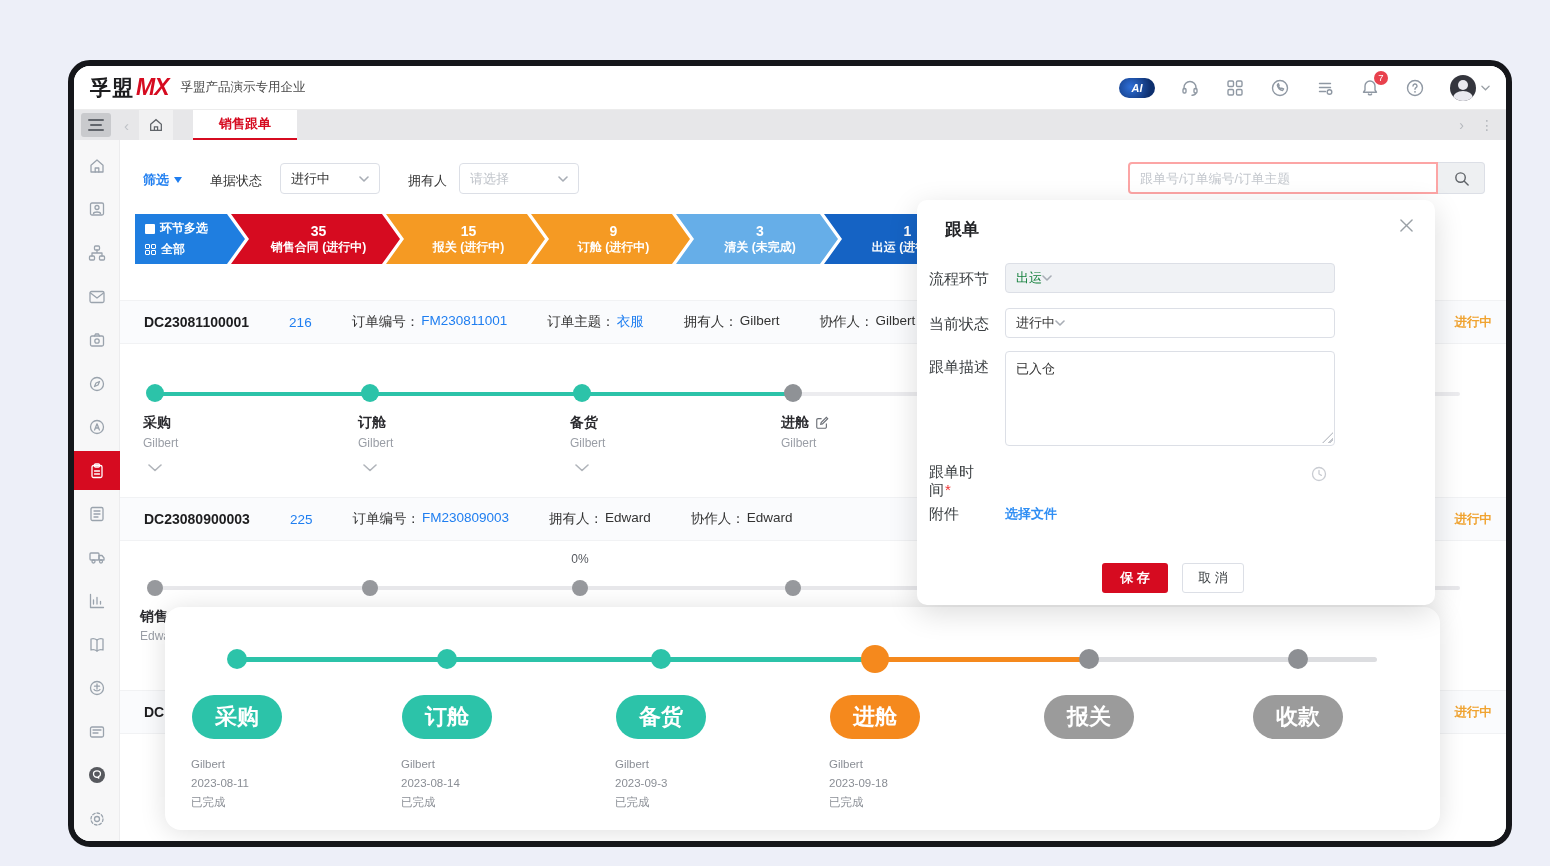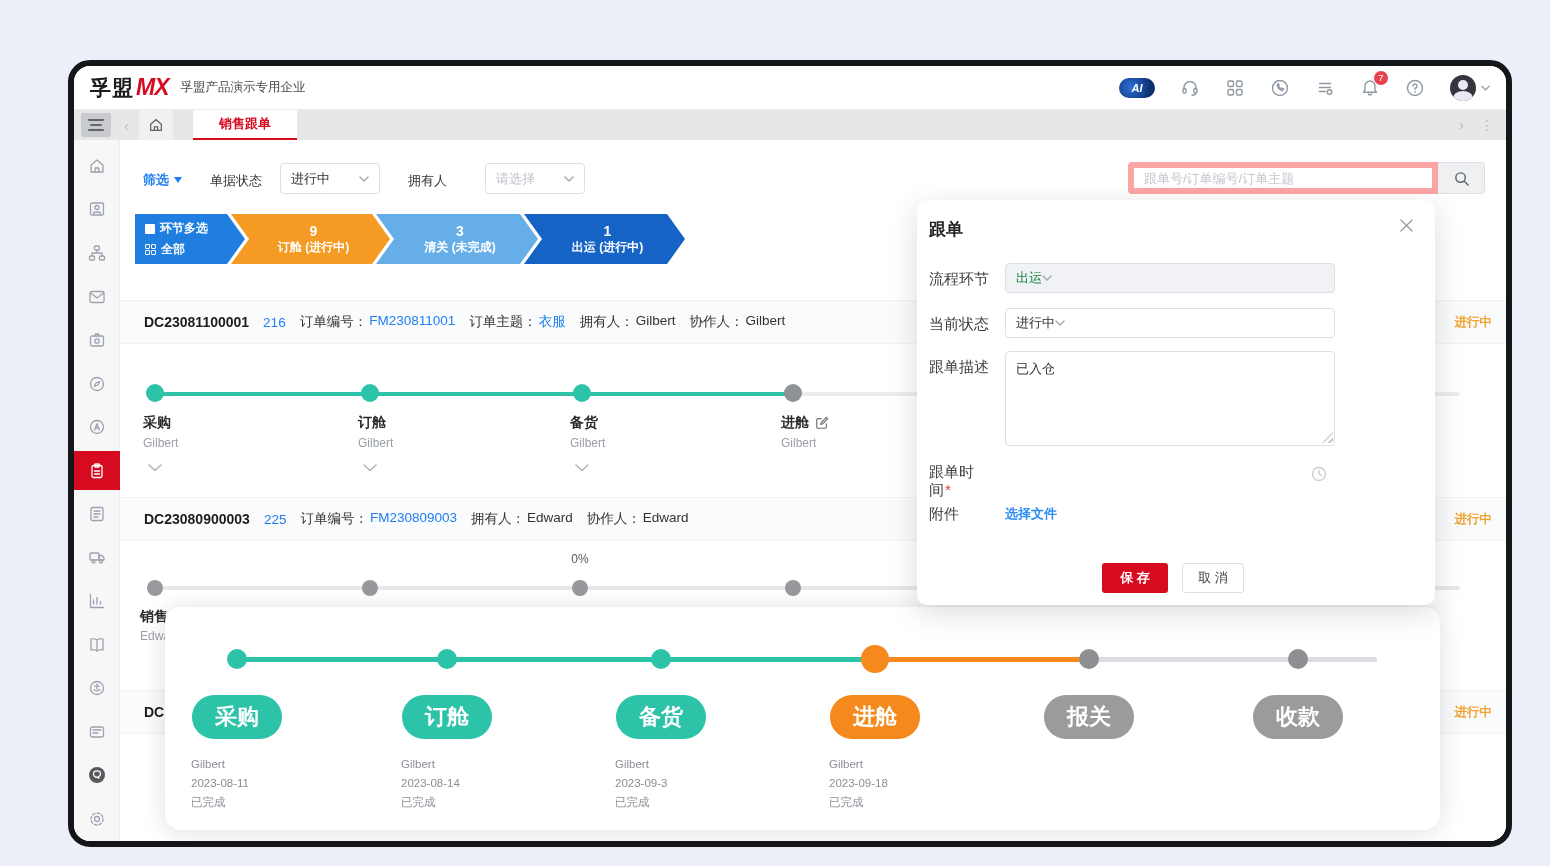--- a/index.html
+++ b/index.html
@@ -55,42 +55,42 @@
   .content{position:absolute;left:46px;top:74px;right:0;bottom:0;background:#fff;z-index:1}
   .f-label{position:absolute;font-size:13px;color:#333}
   .filter-btn{position:absolute;left:23px;top:31px;color:var(--blue);font-size:13px;font-weight:700;cursor:pointer;display:flex;align-items:center;gap:5px}
   .filter-btn .tri{width:0;height:0;border-left:4.5px solid transparent;border-right:4.5px solid transparent;border-top:6px solid var(--blue)}
   .fake-select{position:absolute;height:31px;border:1px solid #dcdfe6;border-radius:4px;background:#fff;display:flex;
     align-items:center;padding:0 10px;font-size:13px;color:#333;cursor:pointer}
   .fake-select .chev{margin-left:auto}
   .fake-select.placeholder{color:#bfc3c9}
   .chev{width:10px;height:6px}
   .chev path{stroke:#a8adb5;stroke-width:1.6;fill:none;stroke-linecap:round;stroke-linejoin:round}
-  .search-input{position:absolute;left:1008px;top:22px;width:310px;height:32px;border:6px solid #fca5a5;border-radius:4px 0 0 4px;
+  .search-input{position:absolute;left:1008px;top:22px;width:310px;height:32px;border:2px solid #fca5a5;border-radius:4px 0 0 4px;
     padding:0 10px;font-size:13px;color:#333;font-family:inherit;outline:none}
   .search-input::placeholder{color:#c3c7cd}
   .search-btn{position:absolute;left:1318px;top:22px;width:47px;height:32px;background:#eef0f2;border:1px solid #dcdfe6;border-left:none;
     border-radius:0 4px 4px 0;display:flex;align-items:center;justify-content:center;cursor:pointer}
   .search-btn svg{stroke:#5f6368;fill:none;stroke-width:1.5;stroke-linecap:round}
   
   .stages{position:absolute;left:15px;top:74px;height:50px;display:flex;align-items:stretch}
   .stage{height:50px;color:#fff;display:flex;flex-direction:column;justify-content:center;align-items:center;
     clip-path:polygon(0 0,calc(100% - 18px) 0,100% 50%,calc(100% - 18px) 100%,0 100%,18px 50%);margin-left:-14px;cursor:pointer;
     padding:0 16px 0 22px;text-align:center}
   .stage-first{height:50px;width:110px;background:#1f7ee0;color:#fff;display:flex;flex-direction:column;justify-content:center;gap:4px;
     clip-path:polygon(0 0,calc(100% - 18px) 0,100% 50%,calc(100% - 18px) 100%,0 100%);padding-left:10px;margin-left:0;cursor:pointer}
   .stage-first .row{display:flex;align-items:center;gap:5px;font-size:12px;font-weight:600}
   .cbx{width:10px;height:10px;background:#fff;border-radius:1px}
   .mini-grid{width:11px;height:11px;display:grid;grid-template-columns:1fr 1fr;gap:1.5px}
   .mini-grid i{background:transparent;border:1.2px solid #fff;border-radius:1px}
   .st-count{font-size:14px;font-weight:700;line-height:17px}
   .st-label{font-size:12px;font-weight:600;line-height:15px;white-space:nowrap}
   
   .order-strip{position:absolute;left:0;right:0;height:44px;background:#fafbfd;border-top:1px solid #f1f2f4;border-bottom:1px solid #f1f2f4;
-    display:flex;align-items:center;padding-left:24px;gap:14px;font-size:13.5px;color:#333}
+    display:flex;align-items:center;padding-left:24px;gap:40px;font-size:13.5px;color:#333}
   .doc-no{font-weight:700;color:#1d1d1f;font-size:14px}
   .blue-txt{color:var(--blue);cursor:pointer}
   .pair{display:flex;gap:2px}
   .status-badge{position:absolute;right:14px;color:var(--badge);font-size:12.5px;font-weight:600}
   
   .tl{position:absolute;left:0;right:0}
   .tl-line{position:absolute;height:4px;border-radius:2px}
   .dot{position:absolute;width:18px;height:18px;border-radius:50%}
   .dot-teal{background:var(--teal)} .dot-gray{background:var(--graydot)}
   .dot2{position:absolute;width:16px;height:16px;border-radius:50%;background:#97999d}
@@ -98,21 +98,21 @@
   .t-name{font-size:14px;font-weight:700;color:#2a2a2e;display:flex;align-items:center;gap:6px}
   .t-name svg{stroke:#6b6f76;fill:none;stroke-width:1.3;cursor:pointer}
   .t-person{font-size:12px;color:#9a9ea6;margin-top:4px}
   .t-chev{position:absolute;cursor:pointer}
   .t-chev svg{stroke:#b0b4ba;stroke-width:1.6;fill:none;stroke-linecap:round;stroke-linejoin:round}
   .pct{position:absolute;font-size:12px;color:#55585e;width:44px;text-align:center}
   .partial-stage{position:absolute;left:20px;top:468px;font-size:14px;font-weight:700;color:#2a2a2e;white-space:nowrap}
   .partial-person{position:absolute;left:20px;top:489px;font-size:12px;color:#9a9ea6}
   
   .modal{position:absolute;left:843px;top:134px;width:518px;height:405px;background:#fff;border-radius:10px;z-index:50;
-    box-shadow:0 8px 30px rgba(0,0,0,.14);padding:18px 12px}
+    box-shadow:0 8px 30px rgba(0,0,0,.14);padding:18px 28px}
   .modal-title{font-size:17px;font-weight:700;color:#202124}
   .modal-close{position:absolute;right:22px;top:18px;cursor:pointer}
   .modal-close svg{stroke:#9aa0a6;stroke-width:1.5;stroke-linecap:round}
   .m-label{position:absolute;left:12px;font-size:15px;color:#3c4043;width:66px;line-height:18px}
   .m-req{color:#e33;margin-left:1px}
   .m-field{position:absolute;left:88px;width:330px;height:30px;border:1px solid #dcdfe6;border-radius:4px;display:flex;
     align-items:center;padding:0 10px;font-size:13px;color:#333;cursor:pointer;background:#fff}
   .m-field.disabled{background:#f0f2f5;color:#15803d;cursor:not-allowed}
   .m-textarea{position:absolute;left:88px;top:151px;width:330px;height:95px;border:1px solid #dcdfe6;border-radius:4px;
     font-size:13px;color:#333;padding:8px 10px;resize:none;font-family:inherit;outline:none;background:#fff}
@@ -332,21 +332,21 @@
           <span class="tri"></span>
     </div>
     <span class="f-label" style="left:90px;top:32px">单据状态</span>
     <div class="fake-select" style="left:160px;top:23px;width:100px">
       <span>进行中</span>
       <svg class="chev" viewBox="0 0 10 6">
             <path d="M1 1l4 4 4-4"></path>
           </svg>
     </div>
     <span class="f-label" style="left:288px;top:32px">拥有人</span>
-    <div class="fake-select placeholder" style="left:365px;top:23px;width:100px">
+    <div class="fake-select placeholder" style="left:339px;top:23px;width:120px">
       <span>请选择</span>
       <svg class="chev" viewBox="0 0 10 6">
             <path d="M1 1l4 4 4-4"></path>
           </svg>
     </div>
     <input class="search-input" placeholder="跟单号/订单编号/订单主题" style="">
     <div class="search-btn">
           <svg width="17" height="17" viewBox="0 0 18 18">
             <circle cx="8" cy="8" r="5"></circle>
             <path d="m12 12 4 4"></path>
@@ -362,20 +362,28 @@
         <div class="row">
               <span class="mini-grid">
                 <i></i>
                 <i></i>
                 <i></i>
                 <i></i>
               </span>
               <span>全部</span>
             </div>
       </div>
+    <div class="stage" style="background: rgb(214, 11, 32); width: 169px;">
+    <span class="st-count">35</span>
+    <span class="st-label">销售合同 (进行中)</span>
+  </div>
+          <div class="stage" style="background: rgb(245, 154, 35); width: 159px;">
+    <span class="st-count">15</span>
+    <span class="st-label">报关 (进行中)</span>
+  </div>
           <div class="stage" style="background: rgb(245, 154, 35); width: 159px;">
     <span class="st-count">9</span>
     <span class="st-label">订舱 (进行中)</span>
   </div>
           <div class="stage" style="background: rgb(102, 174, 232); width: 162px;">
     <span class="st-count">3</span>
     <span class="st-label">清关 (未完成)</span>
   </div>
           <div class="stage" style="background: rgb(21, 99, 196); width: 161px;">
     <span class="st-count">1</span>

